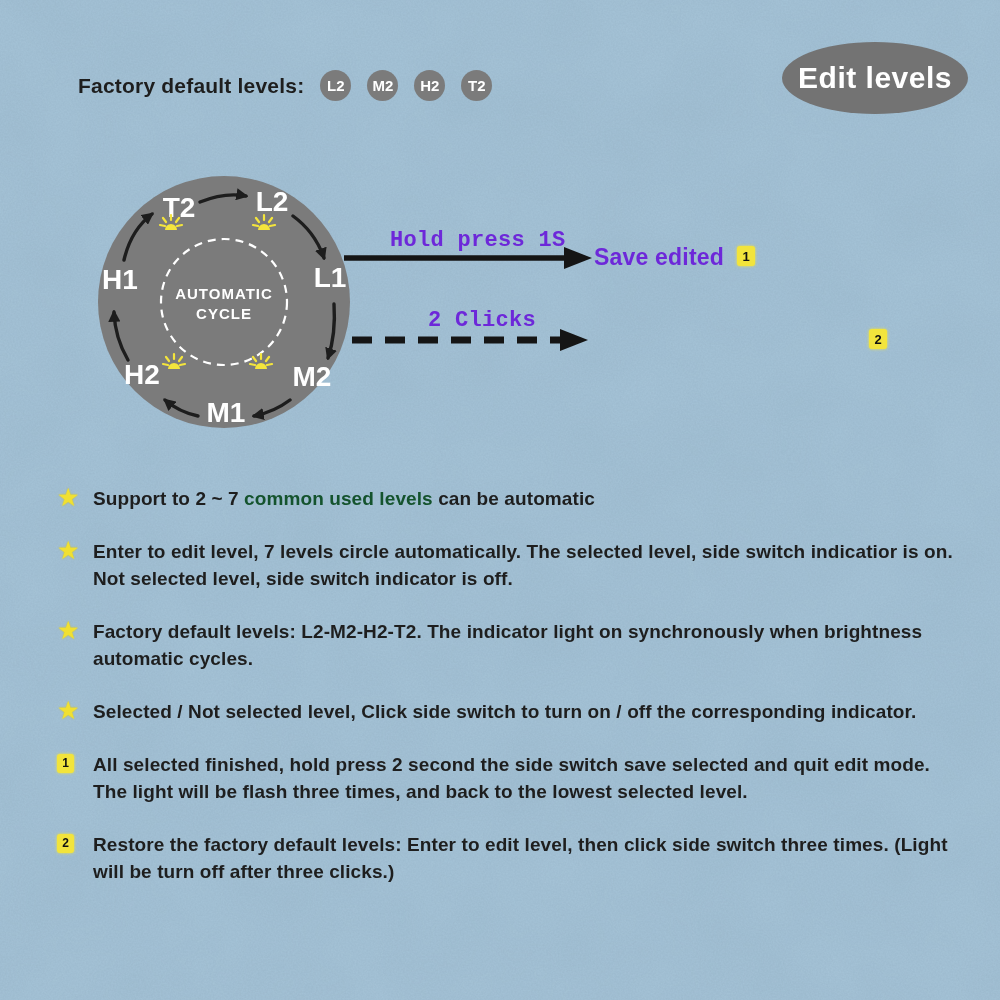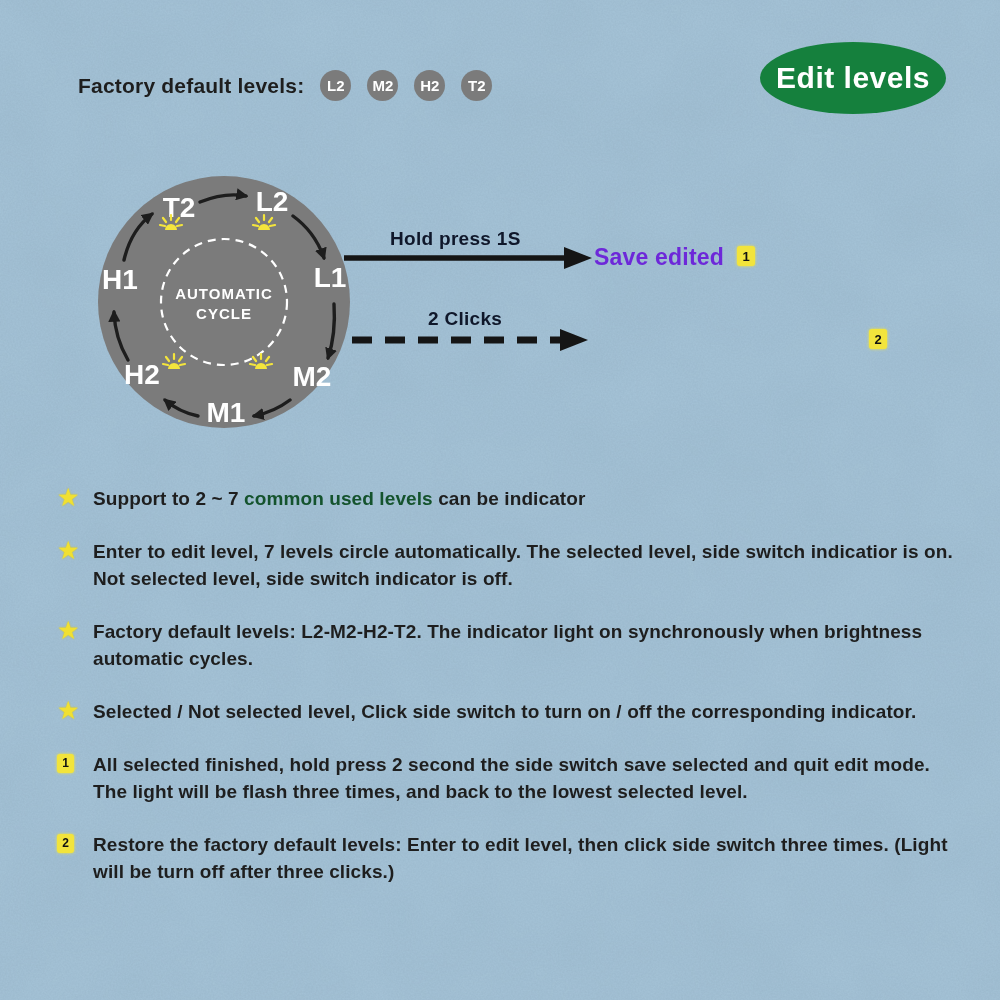--- a/index.html
+++ b/index.html
@@ -8,35 +8,35 @@
   .page { position:relative; width:1000px; height:1000px; overflow:hidden; background:#a7c5d9; }
   .noise { position:absolute; left:0; top:0; z-index:0; }
   .layer { position:absolute; z-index:1; }
 
   
   .factory-row { left:78px; top:70px; display:flex; align-items:center; }
   .factory-label { font-size:21px; font-weight:700; color:#1e1e1e; margin-right:16px; letter-spacing:0.2px; }
   .level-badge { width:31px; height:31px; border-radius:50%; background:#7b7b7b; color:#ffffff;
                  font-size:15px; font-weight:700; display:flex; align-items:center; justify-content:center;
                  margin-right:16px; }
-  .edit-pill { left:760px; top:42px; width:186px; height:72px; background:#15803d; border-radius:50%;
+  .edit-pill { left:782px; top:42px; width:186px; height:72px; background:#737373; border-radius:50%;
                display:flex; align-items:center; justify-content:center; }
   .edit-pill span { color:#ffffff; font-size:30px; font-weight:700; letter-spacing:0.5px; }
 
   
   .cycle { left:86px; top:162px; }
   .cycle .ctr { fill:#ffffff; font-size:15px; font-weight:700; letter-spacing:1px; text-anchor:middle;
                 font-family:"Liberation Sans", sans-serif; }
   .cycle .lvl { fill:#ffffff; font-size:28px; font-weight:700; text-anchor:middle;
                 font-family:"Liberation Sans", sans-serif; }
 
   
   .solid-arrow { left:342px; top:234px; }
   .dashed-arrow { left:348px; top:316px; }
-  .arrow-label { font-size:19px; font-weight:700; color:#0f172a; letter-spacing:0.3px; }
+  .arrow-label { font-size:22px; font-weight:700; color:#6d28d9; letter-spacing:0.3px;font-family:Liberation Mono, monospace; }
   .hold-label { left:390px; top:228px; }
   .clicks-label { left:428px; top:308px; }
   .action-text { font-weight:700; color:#6d28d9; letter-spacing:0.2px; }
   .save-text { left:594px; top:244px; font-size:23px; }
   .restore-text { left:594px; top:326px; font-size:22px; }
   .ref-badge { position:absolute; z-index:1; width:18px; height:20px; background:#f2e43c; color:#111111;
                border-radius:3px; display:flex; align-items:center; justify-content:center;
                font-size:13px; font-weight:700; box-shadow:0 0 3px #f2e43c; }
   .ref-save { left:737px; top:246px; }
   .ref-restore { left:869px; top:329px; }
@@ -139,21 +139,21 @@
   </svg>
   <div class="arrow-label clicks-label layer">2 Clicks</div>
   <span class="ref-badge ref-restore">2</span>
 
   <div class="notes layer">
 
     <div class="note">
       <span class="note-marker-col">
           <span class="star">★</span>
         </span>
-      <p class="note-text"><span>Support to 2 ~ 7 </span><span class="hl">common used levels</span><span> can be indicator</span></p>
+      <p class="note-text"><span>Support to 2 ~ 7 </span><span class="hl">common used levels</span><span> can be automatic</span></p>
     </div>
 
     <div class="note">
       <span class="note-marker-col">
           <span class="star">★</span>
         </span>
       <p class="note-text">Enter to edit level, 7 levels circle automatically. The selected level, side switch indicatior is on. Not selected level, side switch indicator is off.</p>
     </div>
 
     <div class="note">

